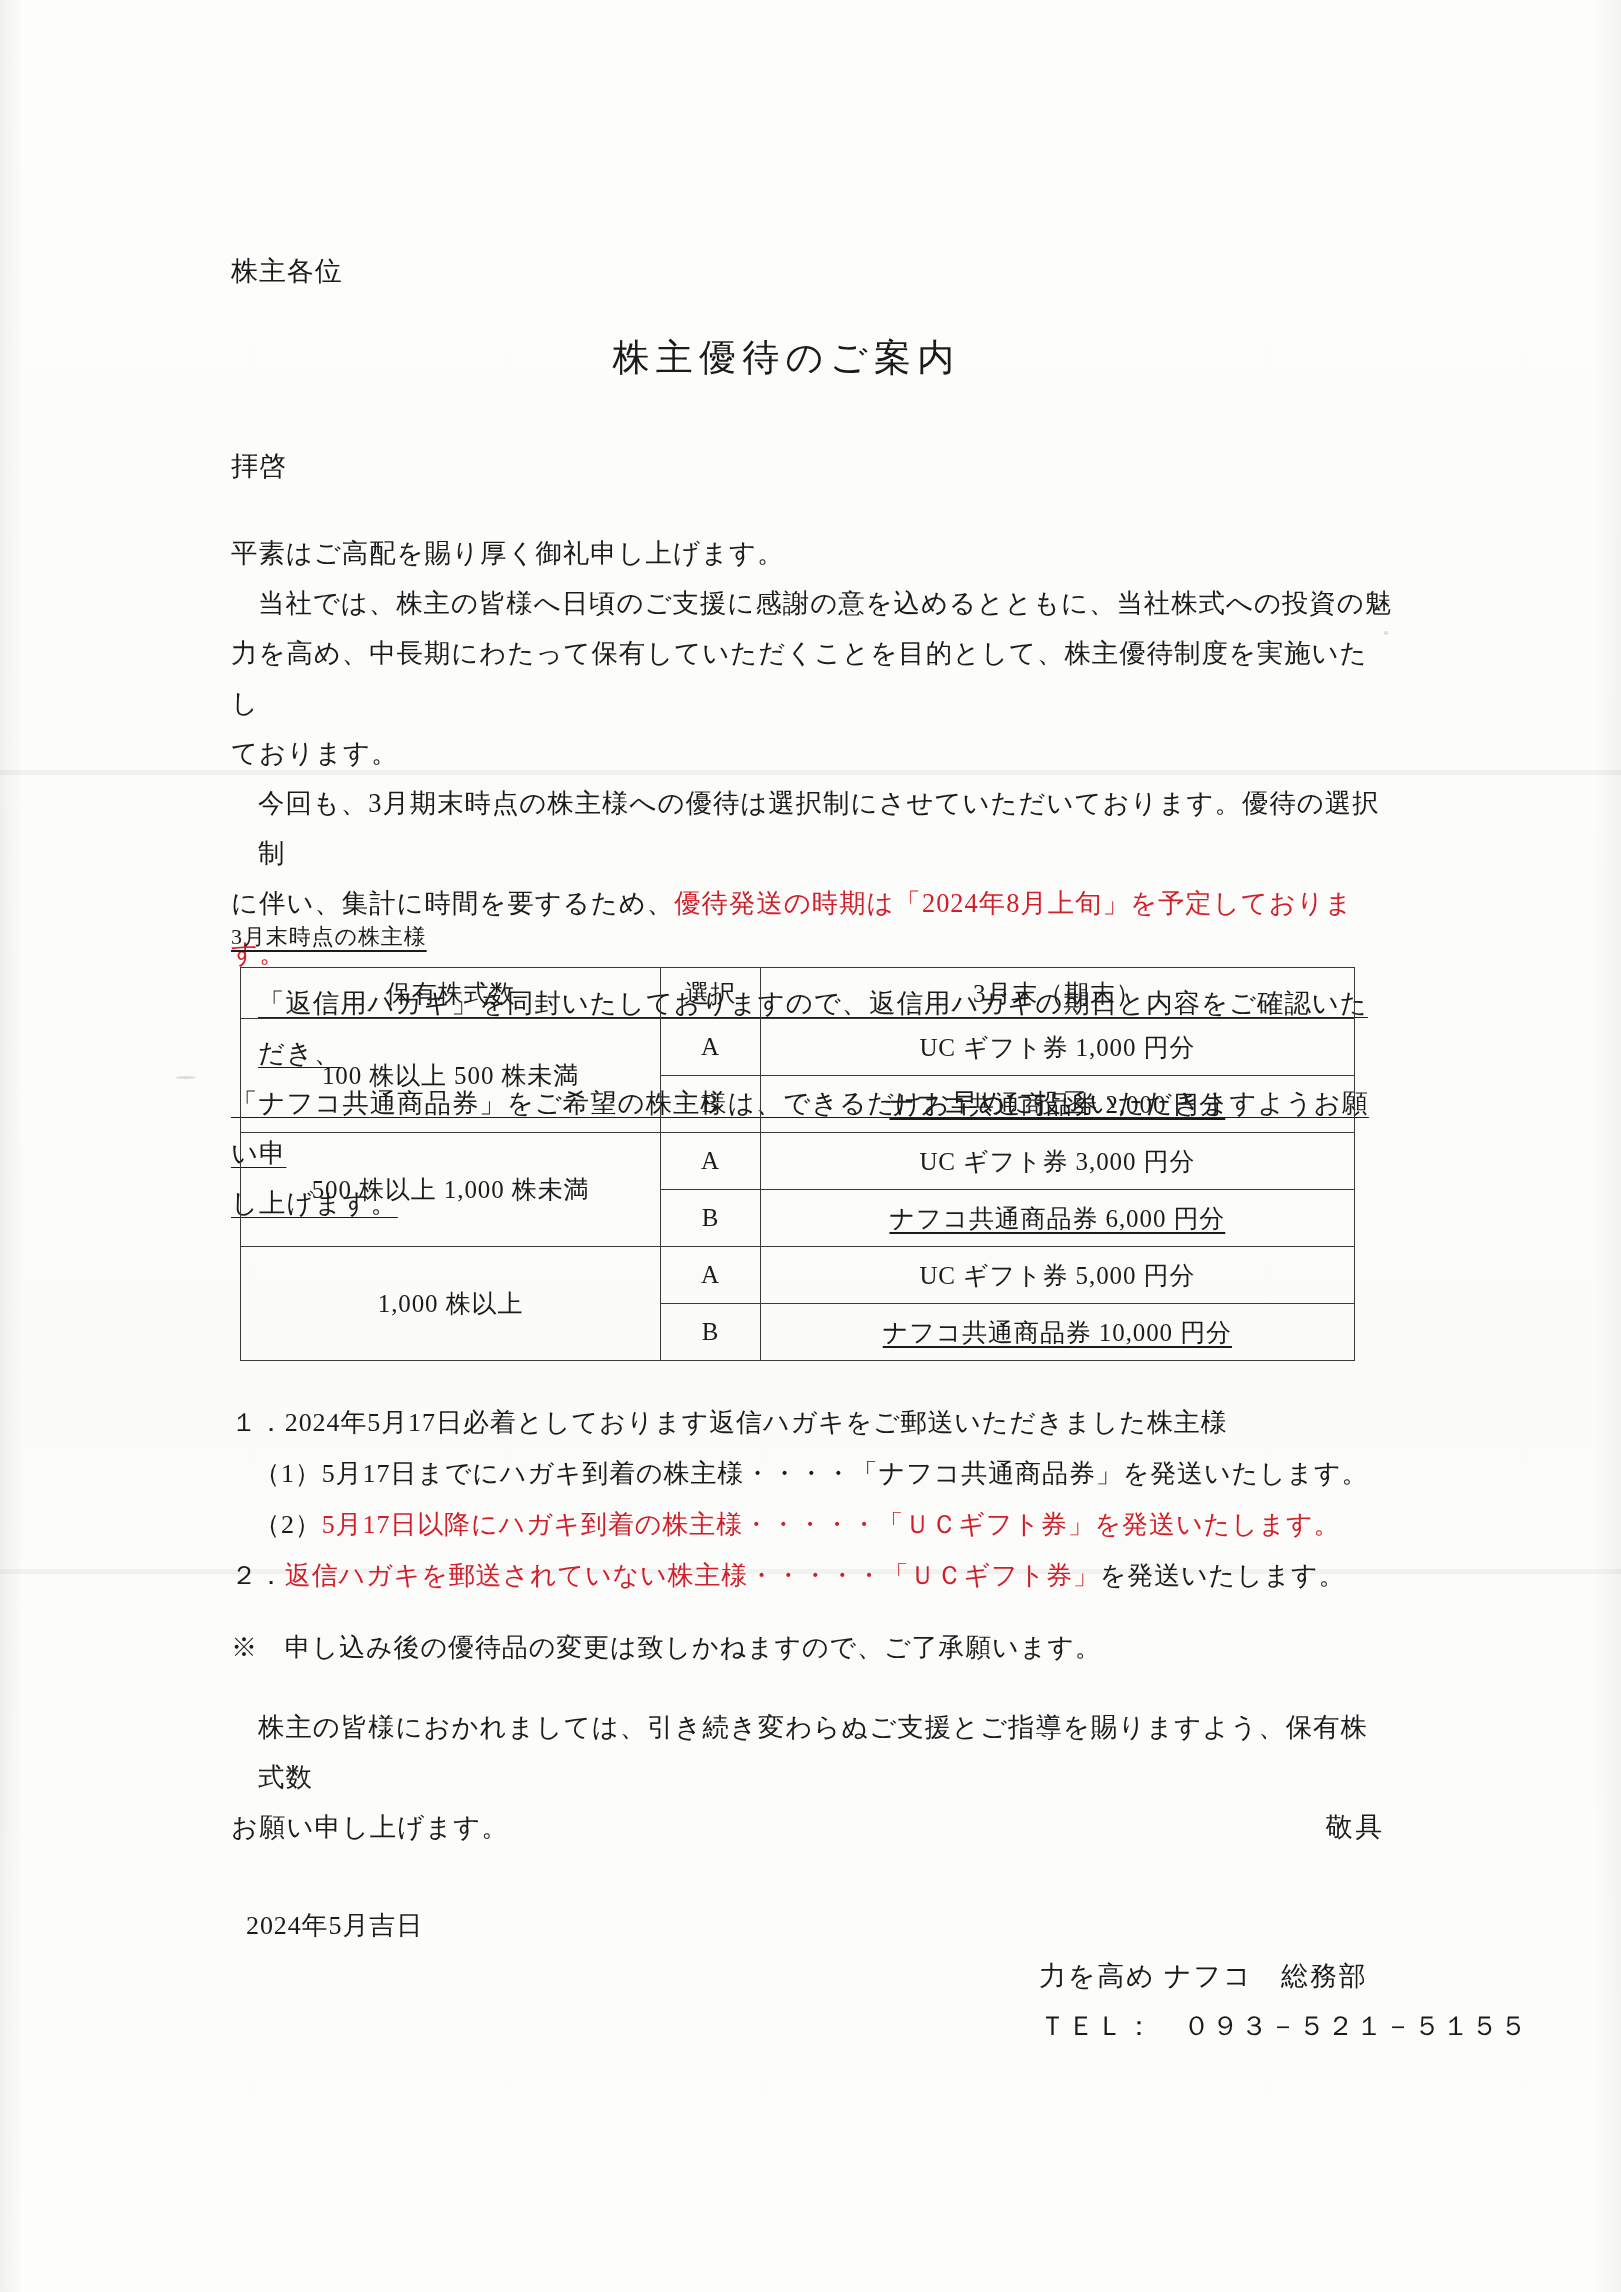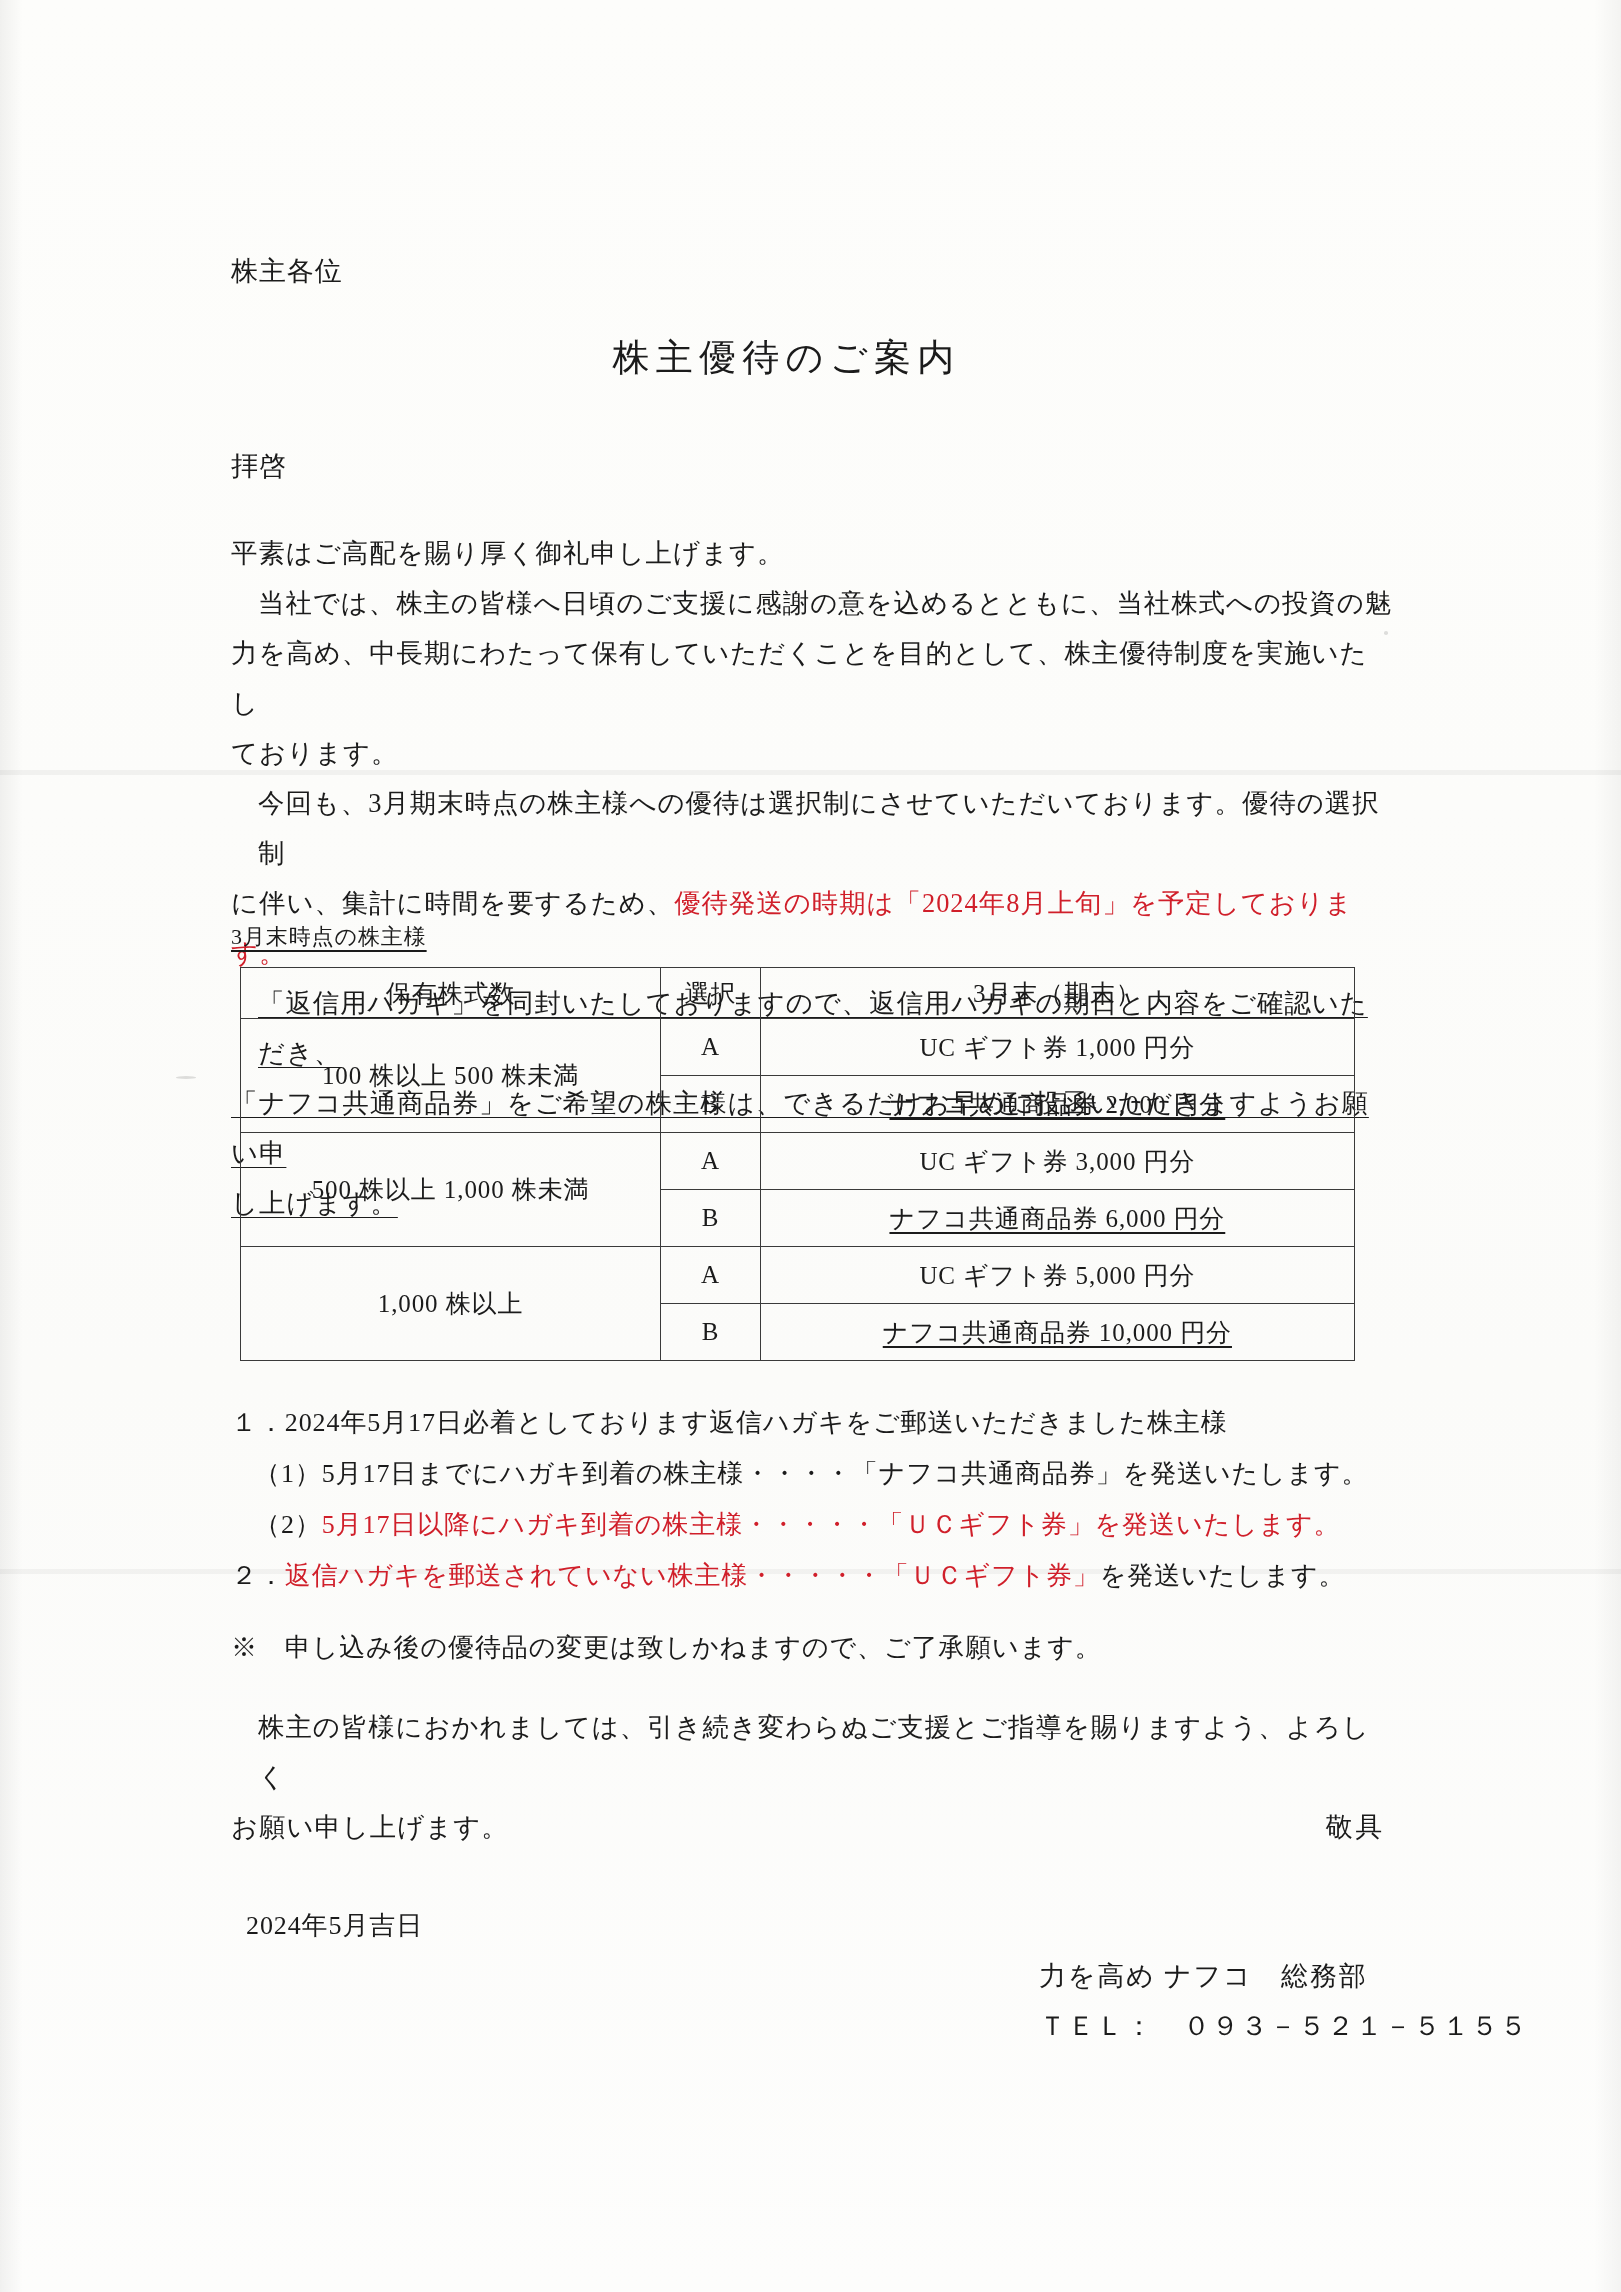--- a/index.html
+++ b/index.html
@@ -253,21 +253,21 @@
     <div class="line">１．2024年5月17日必着としております返信ハガキをご郵送いただきました株主様</div>
     <div class="line sub">（1）5月17日までにハガキ到着の株主様・・・・「ナフコ共通商品券」を発送いたします。</div>
     <div class="line sub"><span>（2）</span><span class="hl-red">5月17日以降にハガキ到着の株主様・・・・・「ＵＣギフト券」を発送いたします。</span></div>
   </div>
 
   <div class="note2"><span class="blk">２．</span><span>返信ハガキを郵送されていない株主様・・・・・「ＵＣギフト券」</span><span class="blk">を発送いたします。</span></div>
 
   <div class="kome">※　申し込み後の優待品の変更は致しかねますので、ご了承願います。</div>
 
   <div class="closing">
-    <div class="line indent">株主の皆様におかれましては、引き続き変わらぬご支援とご指導を賜りますよう、よろしく</div>
+    <div class="line indent">株主の皆様におかれましては、引き続き変わらぬご支援とご指導を賜りますよう、保有株式数</div>
     <div class="line">お願い申し上げます。</div>
   </div>
 
   <div class="keigu">敬具</div>
 
   <div class="date">2024年5月吉日</div>
 
   <div class="signature">
     <div>力を高め ナフコ　総務部</div>
     <div class="tel">ＴＥＬ：　０９３－５２１－５１５５</div>

